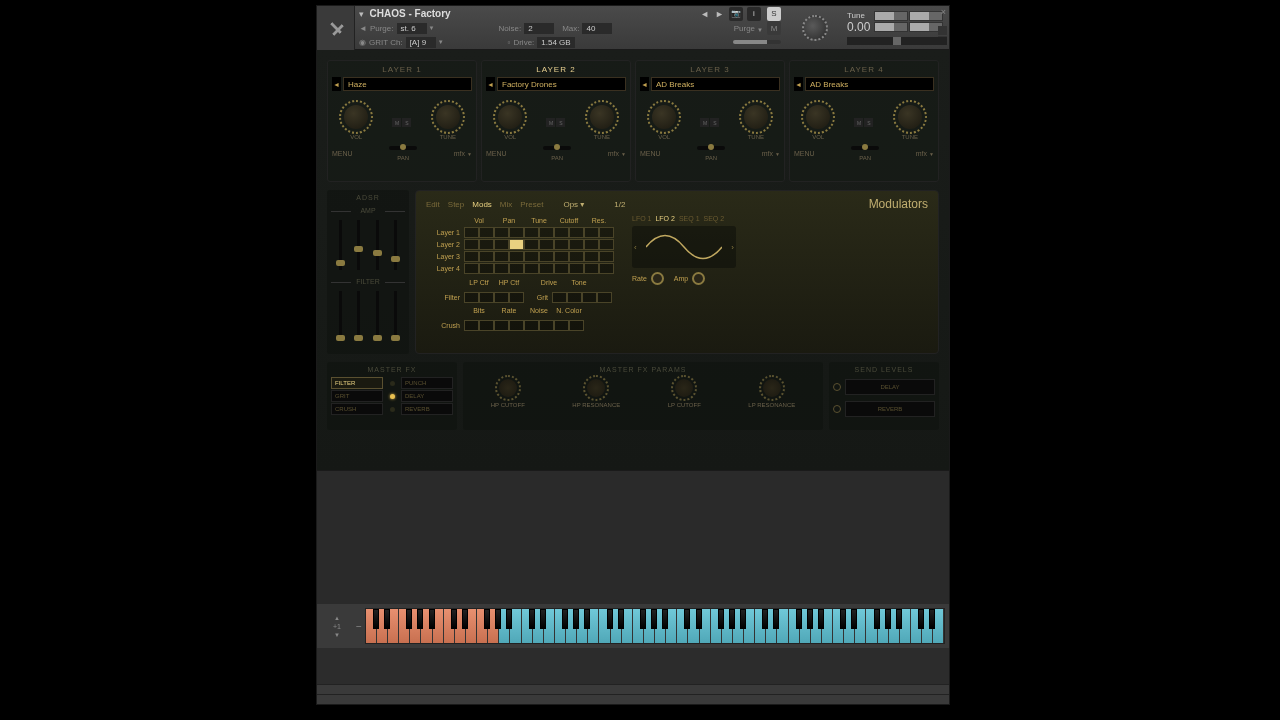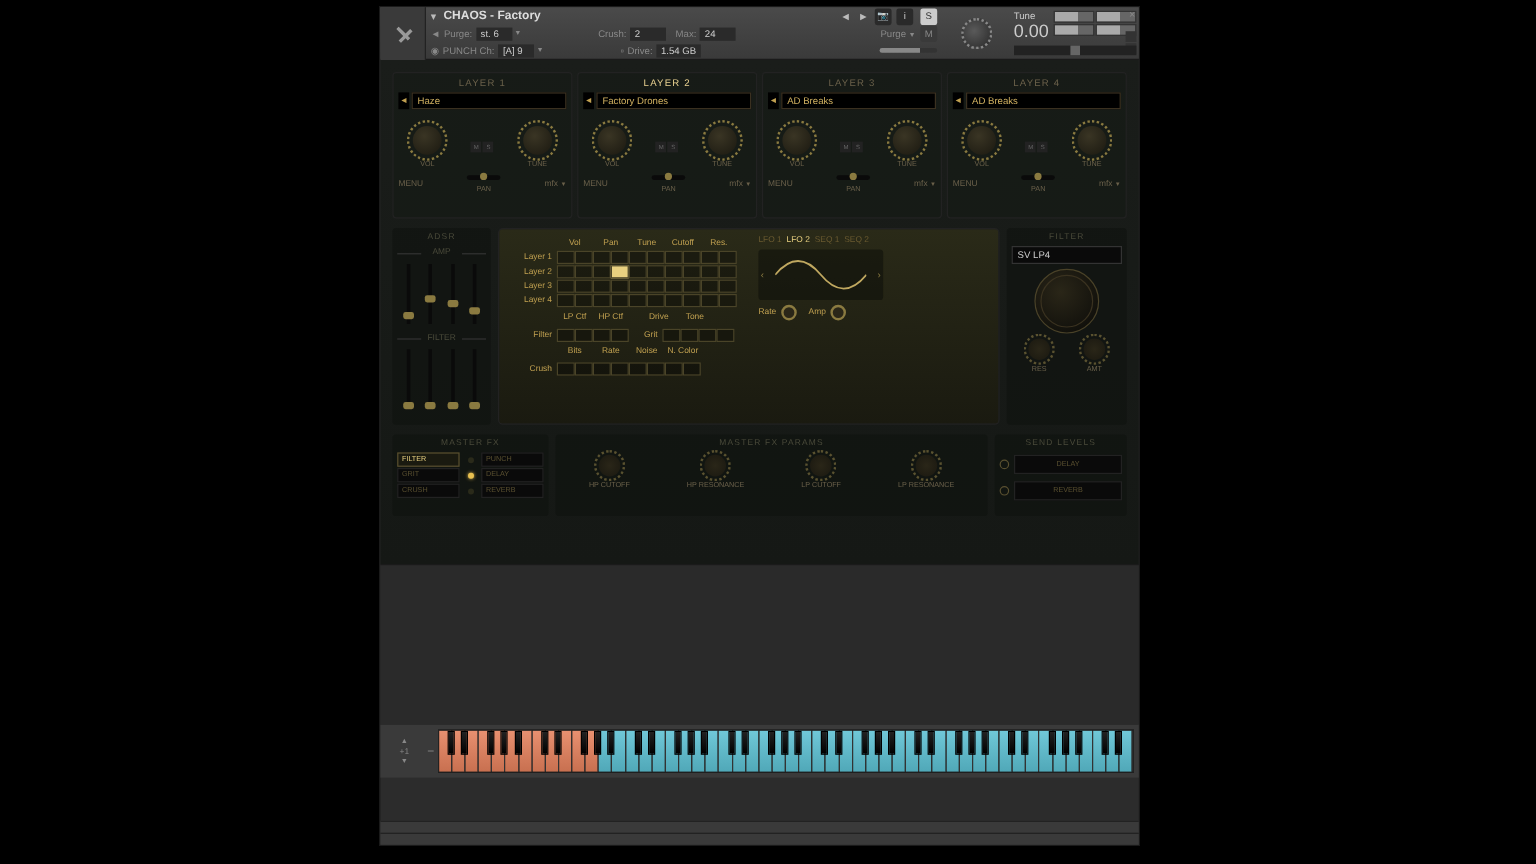--- a/index.html
+++ b/index.html
@@ -23,21 +23,21 @@
   .hdr-field-val { color: #ccc; background: #2a2a2a; padding: 1px 4px; min-width: 30px; }
   .hdr-dropdown { color: #888; font-size: 6px; margin-left: 2px; cursor: pointer; }
   .purge-area { margin-left: auto; display: flex; align-items: flex-end; color: #888; font-size: 8px; }
   .s-btn { width: 14px; height: 14px; background: #ccc; color: #333; font-size: 8px; display: flex; align-items: center; justify-content: center; border-radius: 2px; margin-left: 4px; cursor: pointer; }
   
   .header-right { width: 164px; display: flex; }
   .main-knob-area { width: 60px; display: flex; flex-direction: column; align-items: center; justify-content: center; }
   .main-knob { width: 26px; height: 26px; border-radius: 50%; background: radial-gradient(circle at 40% 40%, #5a5a5a, #2a2a2a); border: 2px dotted #888; position: relative; }
   .tune-area { flex: 1; display: flex; flex-direction: column; justify-content: center; padding: 2px; }
   .tune-label { color: #ccc; font-size: 8px; }
-  .tune-value { color: #ccc; font-size: 15px; }
+  .tune-value { color: #ccc; font-size: 12px; }
   .meter-grid { display: grid; grid-template-columns: repeat(2, 34px); grid-template-rows: repeat(2, 10px); gap: 1px; }
   .meter-cell { background: linear-gradient(90deg, #aaa 60%, #666 60%); border: 1px solid #333; }
   .close-x { color: #888; font-size: 9px; position: absolute; right: 3px; top: 1px; cursor: pointer; }
   .pv-icons { position: absolute; right: 2px; top: 20px; display: flex; flex-direction: column; gap: 1px; }
   .pv-icon { width: 9px; height: 9px; background: #333; }
   
   
   .instrument-body { background: linear-gradient(#1a1d1a, #151815); height: 420px; padding: 6px; }
   
   
@@ -173,37 +173,37 @@
         <span class="s-btn">S</span>
       </div>
       <div class="header-row2">
         <div class="hdr-field">
           <span class="hdr-field-label">◄</span>
           <span class="hdr-field-label">Purge:</span>
           <span class="hdr-field-val">st. 6</span>
           <span class="hdr-dropdown">▼</span>
         </div>
         <div class="hdr-field" style="margin-left:56px">
-          <span class="hdr-field-label">Crush:</span>
+          <span class="hdr-field-label">Noise:</span>
           <span class="hdr-field-val">2</span>
         </div>
         <div class="hdr-field">
           <span class="hdr-field-label">Max:</span>
-          <span class="hdr-field-val">24</span>
+          <span class="hdr-field-val">40</span>
         </div>
         <div class="purge-area">
           <span>Purge</span>
           <span class="hdr-dropdown">▼</span>
         </div>
         <span class="s-btn" style="background:#3a3a3a;color:#888">M</span>
       </div>
       <div class="header-row3">
         <div class="hdr-field">
           <span class="hdr-field-label">◉</span>
-          <span class="hdr-field-label">PUNCH Ch:</span>
+          <span class="hdr-field-label">GRIT Ch:</span>
           <span class="hdr-field-val">[A] 9</span>
           <span class="hdr-dropdown">▼</span>
         </div>
         <div class="hdr-field" style="margin-left:56px">
           <span class="hdr-field-label">▫</span>
           <span class="hdr-field-label">Drive:</span>
           <span class="hdr-field-val">1.54 GB</span>
         </div>
         <div class="purge-area">
           <div style="width:48px;height:4px;background:linear-gradient(90deg,#888 70%,#333 70%);border-radius:2px"></div>
@@ -397,20 +397,30 @@
           <div class="v-slider">
               <div class="v-slider-thumb" style="top:44px"></div>
             </div>
           <div class="v-slider">
               <div class="v-slider-thumb" style="top:44px"></div>
             </div>
         </div>
       </div>
 
       <div class="mods-panel">
+        <div class="mods-tabs">
+          <span class="mods-tab">Edit</span>
+          <span class="mods-tab">Step</span>
+          <span class="mods-tab active">Mods</span>
+          <span class="mods-tab">Mix</span>
+          <span class="mods-tab">Preset</span>
+          <span class="ops-label"><span>Ops</span>&nbsp;▾</span>
+          <span class="page-label">1/2</span>
+          <span class="mods-title">Modulators</span>
+        </div>
         <div class="mods-content">
           <div class="matrix-area">
             <div class="matrix-head">
               <div class="matrix-row-label"></div>
               <div class="matrix-col-label">Vol</div>
               <div class="matrix-col-label">Pan</div>
               <div class="matrix-col-label">Tune</div>
               <div class="matrix-col-label">Cutoff</div>
               <div class="matrix-col-label">Res.</div>
             </div>
@@ -526,35 +536,20 @@
             <div class="lfo-knob-row">
               <span class="tiny-knob-label">Rate</span>
               <div class="tiny-knob"></div>
               <span class="tiny-knob-label" style="margin-left:6px">Amp</span>
               <div class="tiny-knob"></div>
             </div>
           </div>
         </div>
       </div>
 
-      <div class="filter-panel">
-        <div class="panel-title">FILTER</div>
-        <div class="filter-type-box">SV LP4</div>
-        <div class="big-cutoff-knob"></div>
-        <div class="filter-knob-row">
-          <div class="knob-col">
-            <div class="small-knob"></div>
-            <div class="knob-label">RES</div>
-          </div>
-          <div class="knob-col">
-            <div class="small-knob"></div>
-            <div class="knob-label">AMT</div>
-          </div>
-        </div>
-      </div>
     </div>
 
     <div class="fx-section">
       <div class="fx-left">
         <div class="panel-title">MASTER FX</div>
         <div class="fx-btn-grid" id="fx-btn-grid">
             <div class="fx-btn active">FILTER</div>
     <div class="fx-led "></div>
     <div class="fx-btn">PUNCH</div>
             <div class="fx-btn ">GRIT</div>

